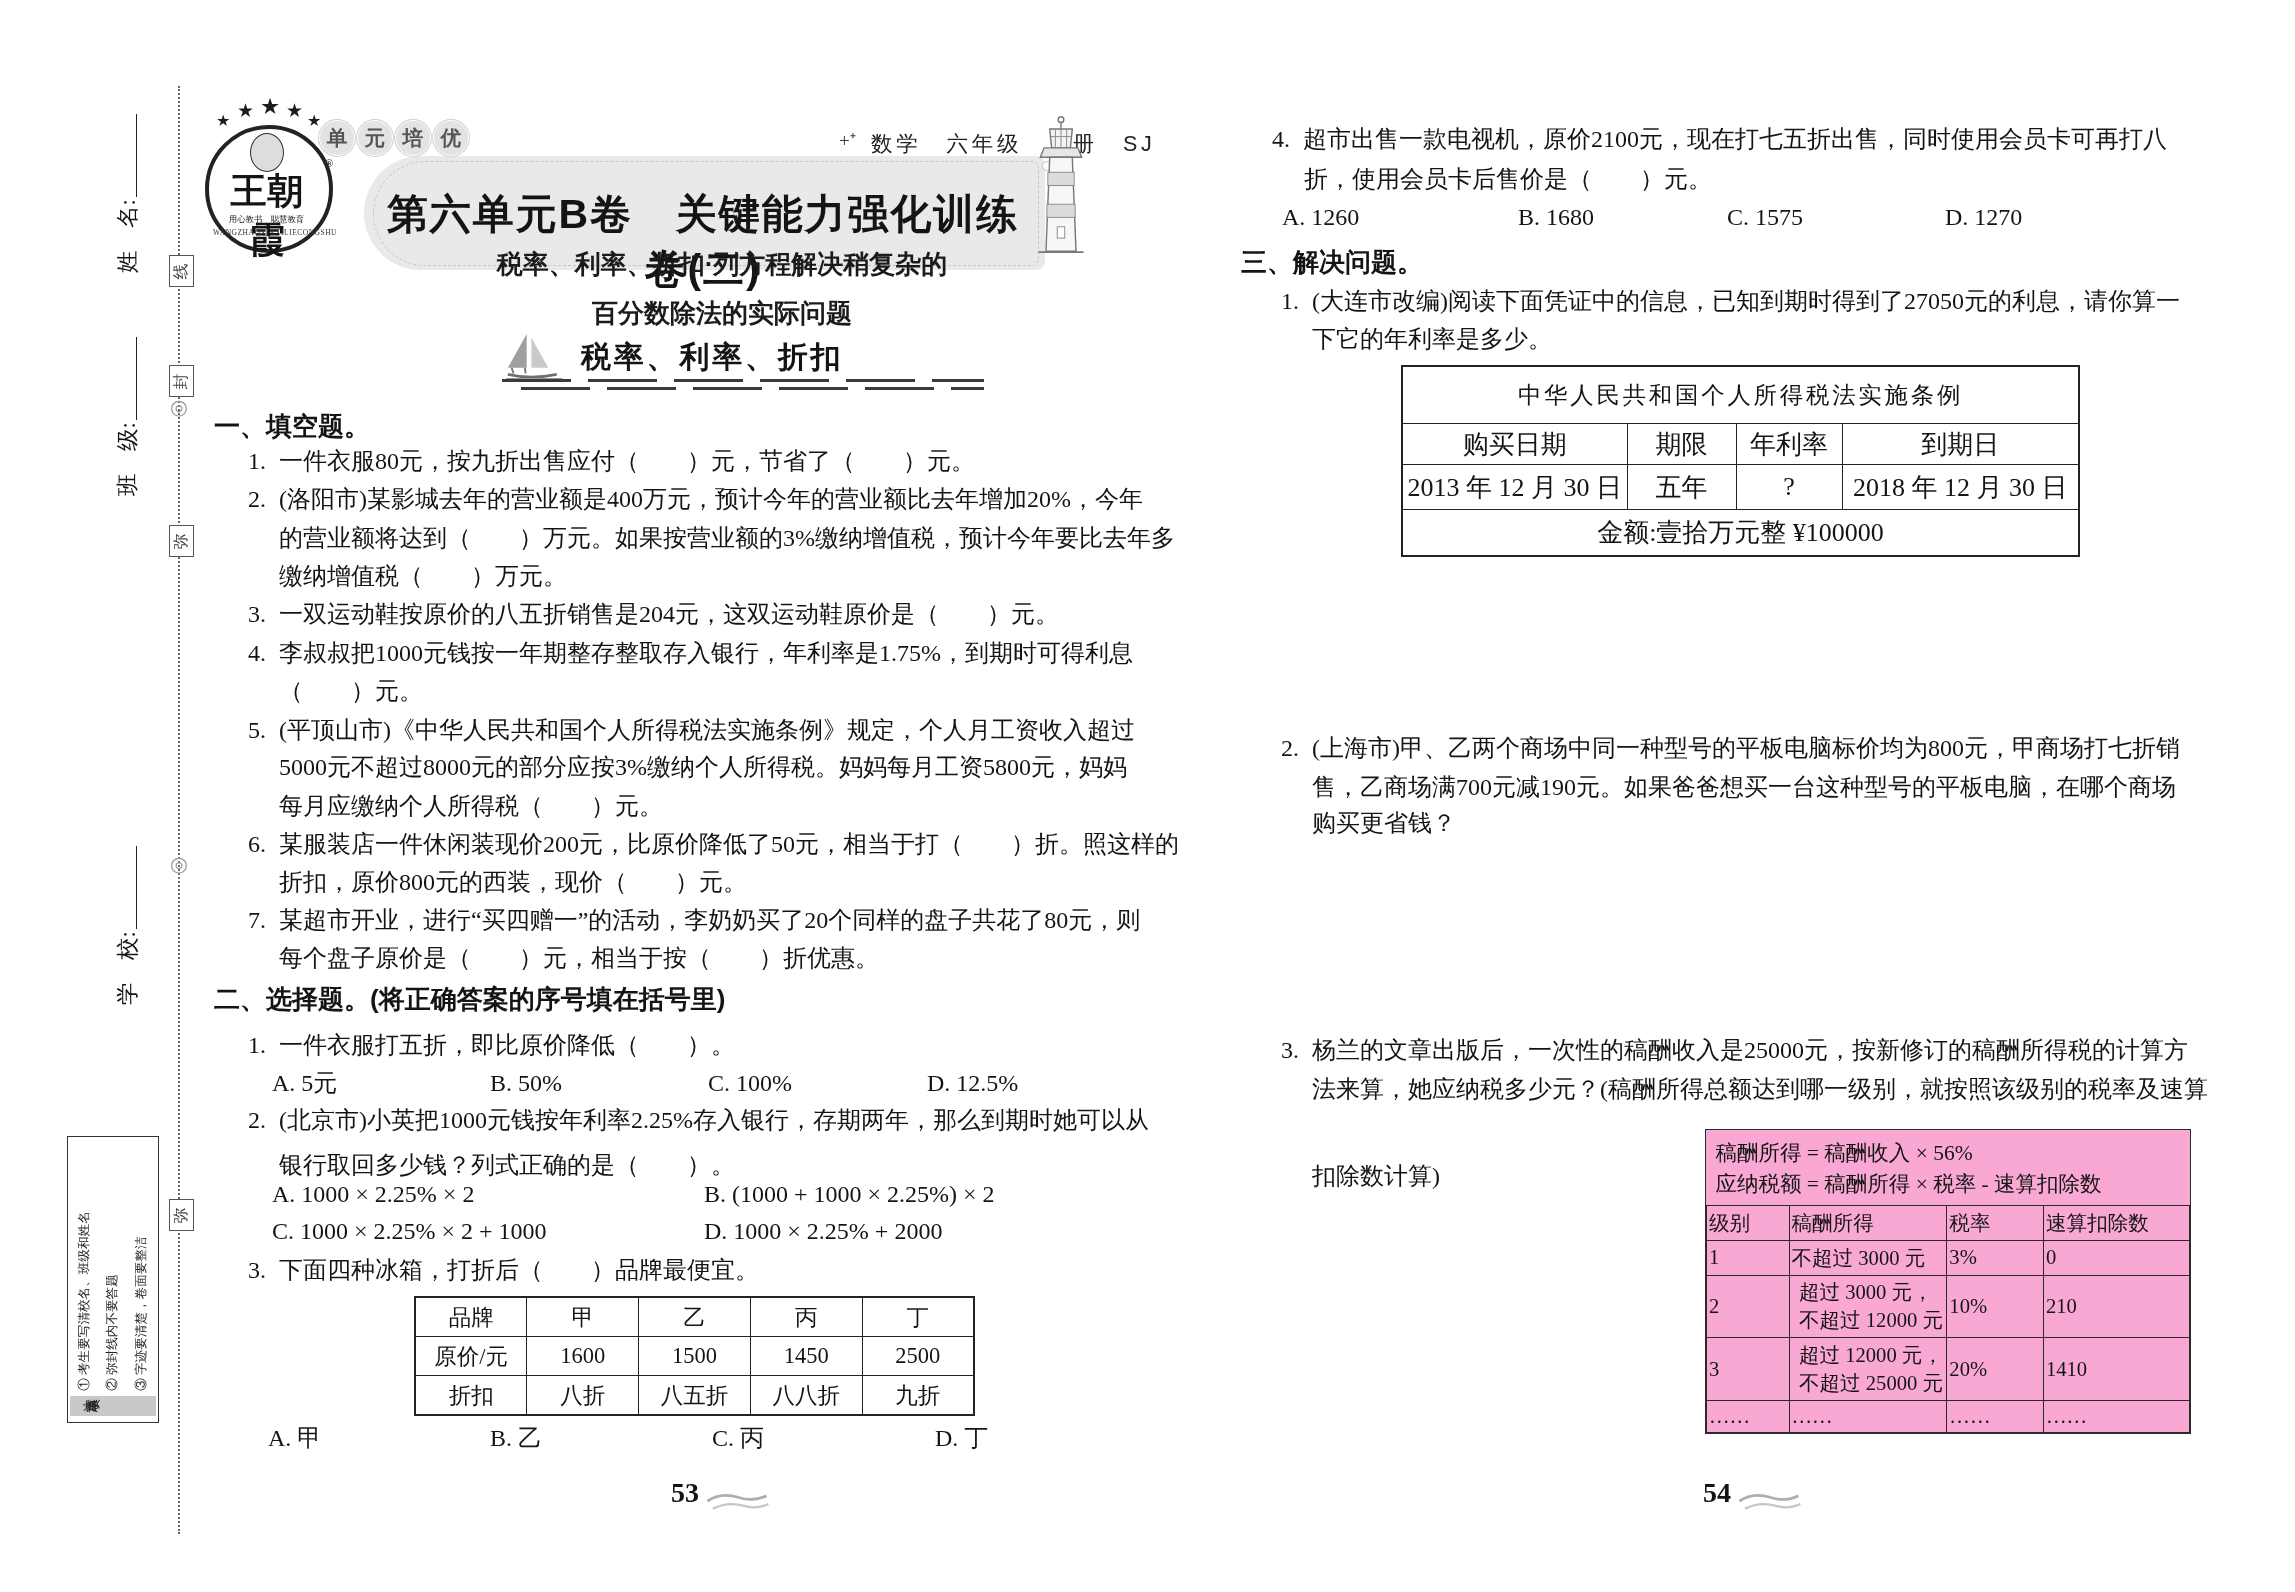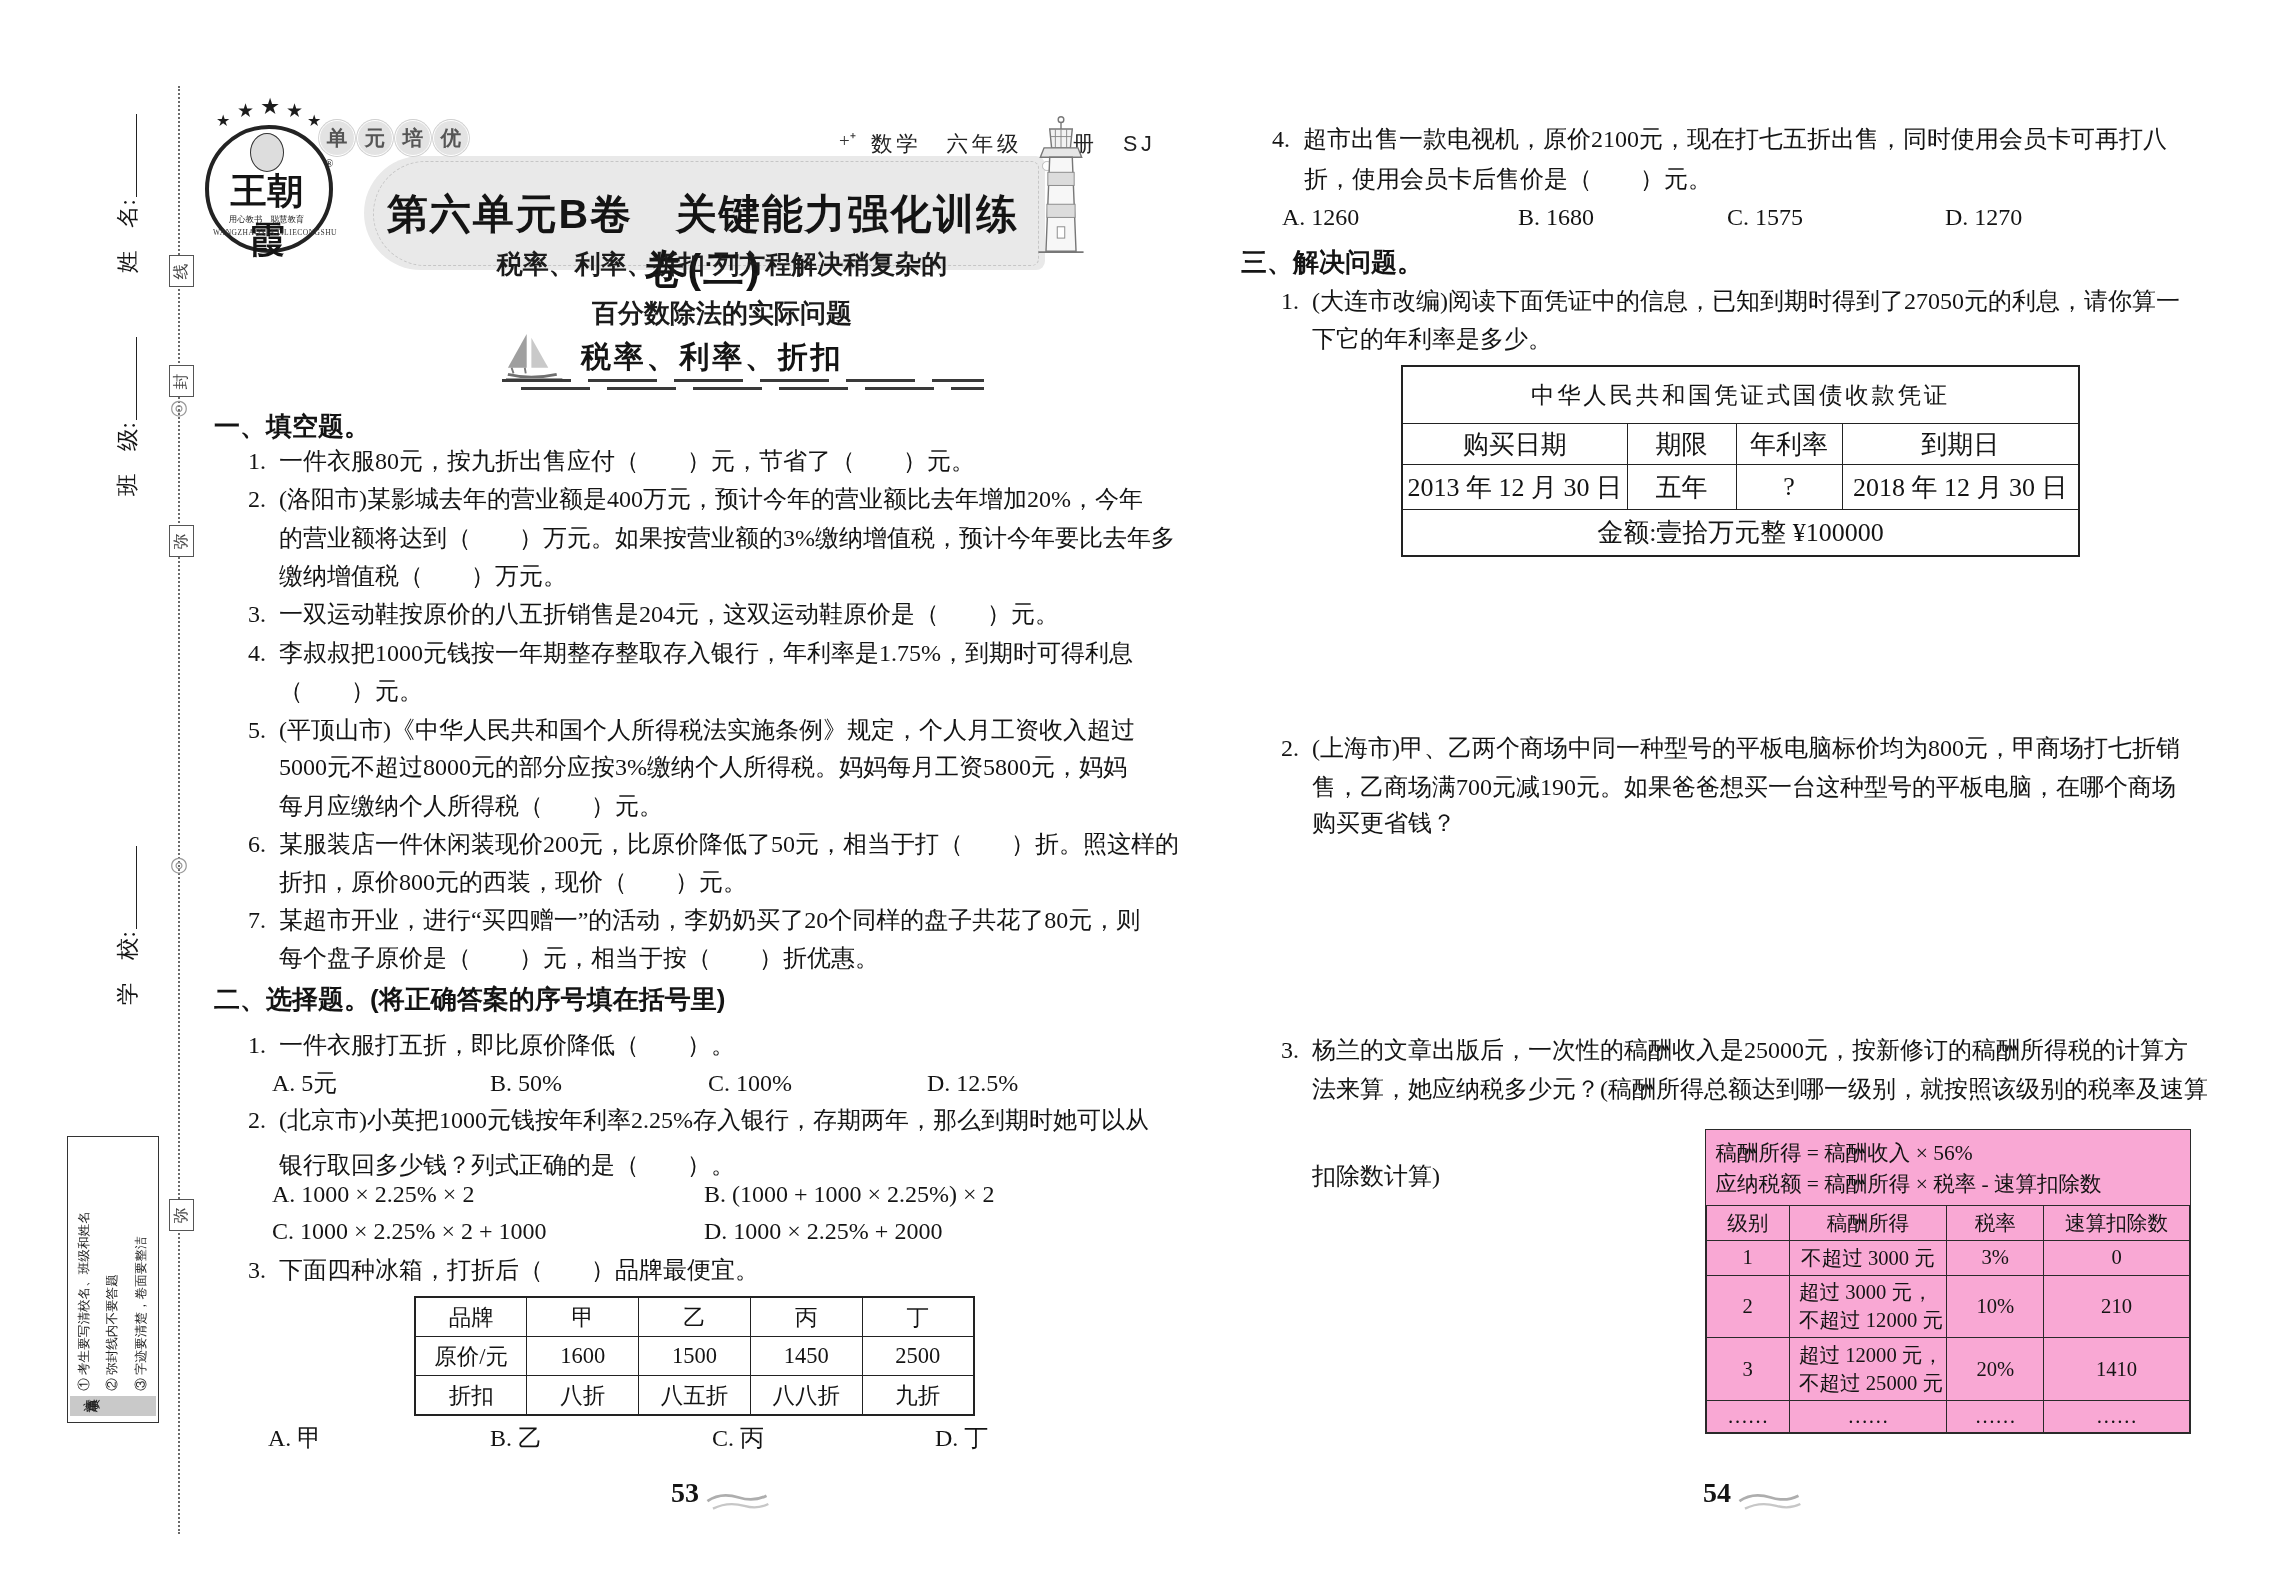--- a/index.html
+++ b/index.html
@@ -55,21 +55,21 @@
   table{border-collapse:collapse;}
   .brandtbl{left:414px;top:1296px;}
   .brandtbl table{width:561px;border:2.8px solid #222;table-layout:fixed;}
   .brandtbl td{border:1.4px solid #222;height:36px;text-align:center;font-size:22.5px;}
   .voucher{left:1401px;top:365px;}
   .voucher table{width:676px;border:2.3px solid #222;table-layout:fixed;}
   .voucher td{border:1.4px solid #222;text-align:center;font-size:26px;}
   .taxbox{left:1705px;top:1129px;width:484px;border:1.9px solid #2a2a2a;background:#f9a8d4;}
   .taxbox .formulas{padding:7.5px 9.4px 5.6px 9.4px;font-size:21.5px;line-height:1.45;white-space:nowrap;}
   .taxbox table{width:100%;table-layout:fixed;border-top:1.9px solid #2a2a2a;}
-  .taxbox td{border:1.4px solid #2a2a2a;text-align:center;font-size:20.6px;padding:2.8px 1.9px;}
+  .taxbox td{border:1.4px solid #2a2a2a;font-size:20.6px;padding:2.8px 1.9px;}
   .pgnum{font-size:28px;font-weight:bold;font-family:"Liberation Serif",serif;}
   svg{display:block;}
 </style>
 </head>
 <body>
 
 <div id="paper">
 
   <div class="abs fold"></div>
 
@@ -276,21 +276,21 @@
   <div class="abs voucher">
     <table>
       <colgroup>
           <col style="width:225px">
           <col style="width:109px">
           <col style="width:106px">
           <col style="width:237px">
         </colgroup>
       <tbody>
           <tr>
-            <td colspan="4" style="height:54px;font-size:23.4px;letter-spacing:2.8px;">中华人民共和国凭证式国债收款凭证</td>
+            <td colspan="4" style="height:54px;font-size:23.4px;letter-spacing:2.8px;">中华人民共和国个人所得税法实施条例</td>
           </tr>
       <tr style="height:41px;">
         <td>购买日期</td>
         <td>期限</td>
         <td>年利率</td>
         <td>到期日</td>
       </tr>
       <tr style="height:45px;">
         <td>2013 年 12 月 30 日</td>
         <td>五年</td>

